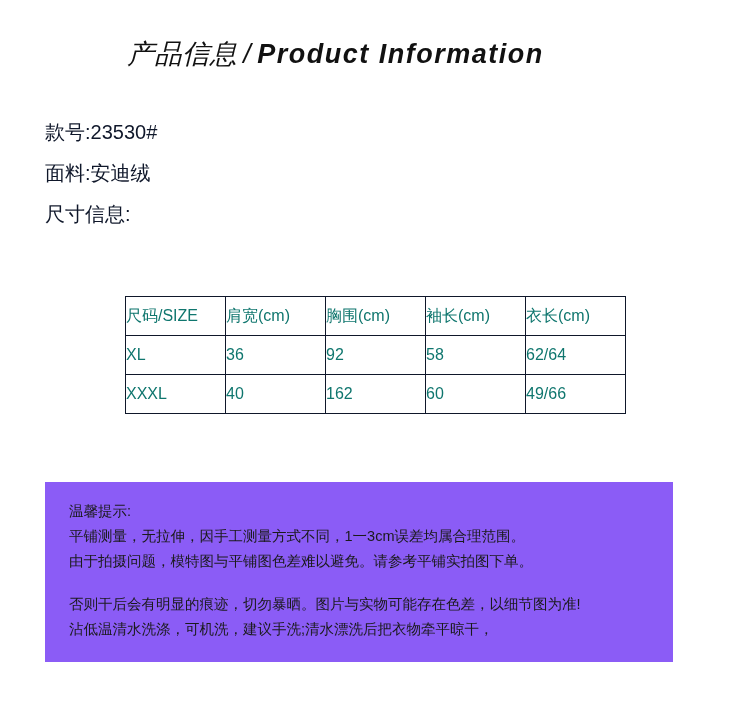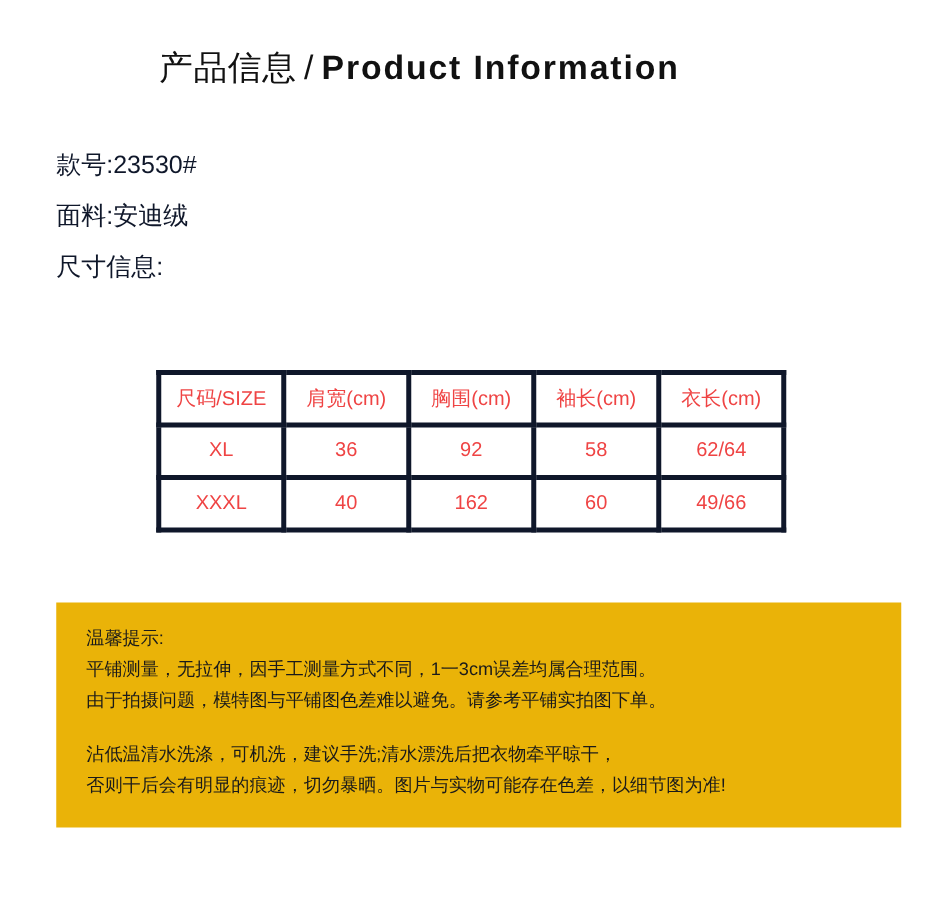--- a/index.html
+++ b/index.html
@@ -21,20 +21,21 @@
   }
   .title {
     position: absolute;
     left: 0;
     top: 36px;
     width: 671px;
     text-align: center;
     font-size: 27px;
     letter-spacing: 0.5px;
     white-space: nowrap;
+    font-style: italic;
   }
   .title .cn {
     font-weight: 400;
   }
   .title .slash {
     font-weight: 400;
     padding: 0 6px;
   }
   .title .en {
     font-weight: 700;
@@ -58,44 +59,44 @@
     top: 296px;
     width: 500px;
   }
   table.size-table {
     border-collapse: collapse;
     width: 500px;
     table-layout: fixed;
   }
   table.size-table th,
   table.size-table td {
-    border: 4px solid #0f172a;
-    text-align: center;
+    border: 1px solid #0f172a;
+    text-align: left;
     font-size: 16px;
     font-weight: 400;
     height: 38px;
     padding: 0;
-    color: #ef4444;
+    color: #0f766e;
   }
   table.size-table th {
     font-size: 16px;
   }
   table.size-table col.c0 { width: 100px; }
   table.size-table col.c1 { width: 100px; }
   table.size-table col.c2 { width: 100px; }
   table.size-table col.c3 { width: 100px; }
   table.size-table col.c4 { width: 100px; }
 
   .notice {
     position: absolute;
     left: 45px;
     top: 482px;
-    width: 676px;
+    width: 628px;
     height: 180px;
-    background: #eab308;
+    background: #8b5cf6;
     box-sizing: border-box;
     padding: 17px 24px;
   }
   .notice-line {
     font-size: 14.5px;
     line-height: 25px;
     color: #1a1a1a;
     white-space: nowrap;
   }
   .notice-gap {
@@ -152,17 +153,17 @@
         </tr>
       </tbody>
     </table>
   </div>
 
   <div class="notice">
     <div class="notice-line">温馨提示:</div>
     <div class="notice-line">平铺测量，无拉伸，因手工测量方式不同，1一3cm误差均属合理范围。</div>
     <div class="notice-line">由于拍摄问题，模特图与平铺图色差难以避免。请参考平铺实拍图下单。</div>
     <div class="notice-gap"></div>
+    <div class="notice-line">否则干后会有明显的痕迹，切勿暴晒。图片与实物可能存在色差，以细节图为准!</div>
     <div class="notice-line">沾低温清水洗涤，可机洗，建议手洗;清水漂洗后把衣物牵平晾干，</div>
-    <div class="notice-line">否则干后会有明显的痕迹，切勿暴晒。图片与实物可能存在色差，以细节图为准!</div>
   </div>
 
 </div>
 
 </body></html>

